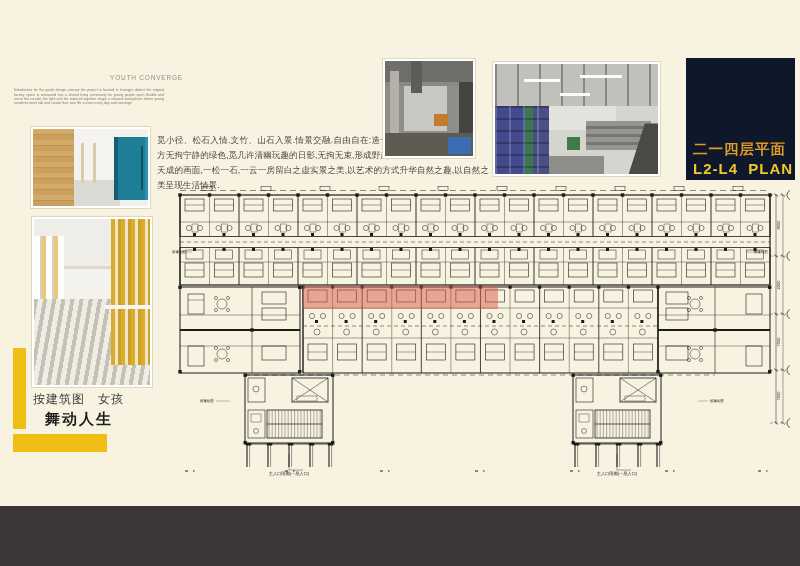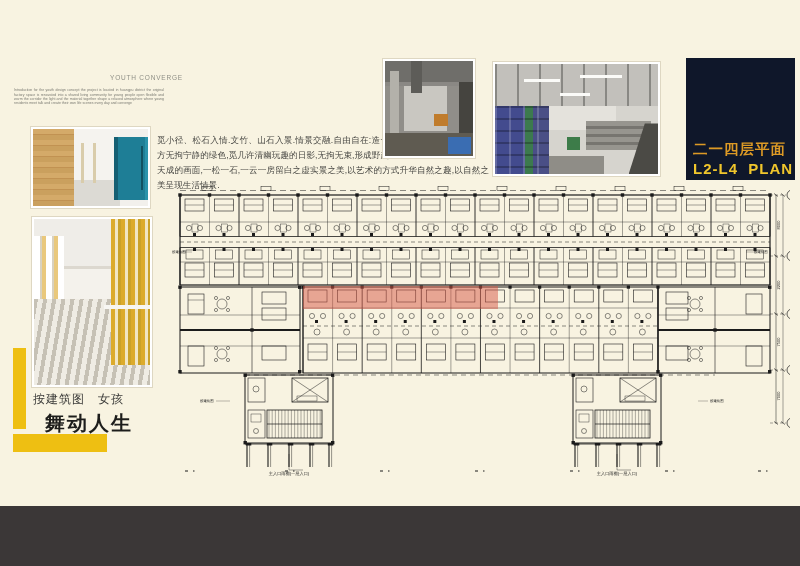--- a/index.html
+++ b/index.html
@@ -27,21 +27,21 @@
   .yellow-slats{position:absolute;right:0;top:0;width:34%;height:88%;
       background:repeating-linear-gradient(90deg,#dcab2c 0 4px,#f1e6c4 4px 7px,#caa22a 7px 10px);}
   .white-frames{position:absolute;left:0;top:10%;width:26%;height:70%;
       background:repeating-linear-gradient(90deg,#ffffff 0 6px,#d8d1bf 6px 8px,#e9c87c 8px 12px);}
   .stripe-floor{position:absolute;left:0;bottom:0;width:100%;height:52%;
       background:repeating-linear-gradient(100deg,#c6c1b5 0 4px,#efece4 4px 9px);}
   .handrail{position:absolute;right:0;top:52%;width:40%;height:4px;background:#f7f6f2;}
   
   #ybar-v{position:absolute;left:13px;top:348px;width:13px;height:81px;background:#eebf12;}
   #lace-text{position:absolute;left:33px;top:391px;font-size:12px;color:#3c3c3a;letter-spacing:1px;white-space:pre;}
-  #dance-text{position:absolute;left:45px;top:410px;font-size:20px;font-weight:bold;color:#1d1d1b;letter-spacing:2px;}
+  #dance-text{position:absolute;left:45px;top:410px;font-size:15px;font-weight:bold;color:#1d1d1b;letter-spacing:2px;}
   #ybar-h{position:absolute;left:13px;top:434px;width:94px;height:18px;background:#eebf12;}
   
   #desc{position:absolute;left:157px;top:133px;width:332px;font-size:8.6px;line-height:15px;
         color:#48484404;color:#484844;text-align:justify;}
   #desc .spacer{float:right;width:100px;height:30px;}
   
   #photo-warehouse{left:383px;top:59px;width:88px;height:95px;background:#908e89;}
   .wh-ceiling{position:absolute;left:0;top:0;width:100%;height:26%;background:#6f6e6a;
       box-shadow:inset 0 -4px 0 #8a8884;}
   .wh-beam{position:absolute;left:30%;top:0;width:12%;height:34%;background:#5d5c58;}

